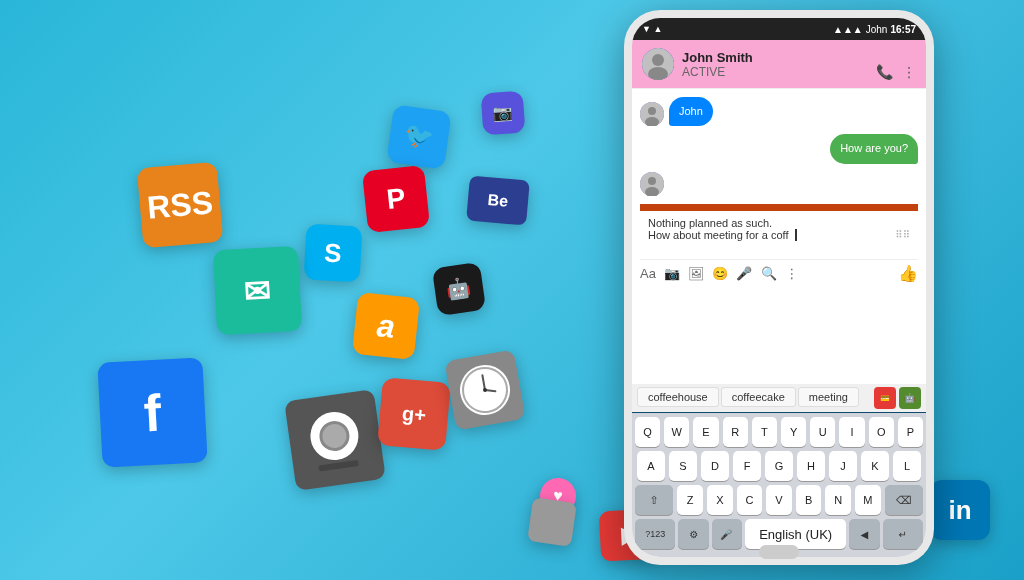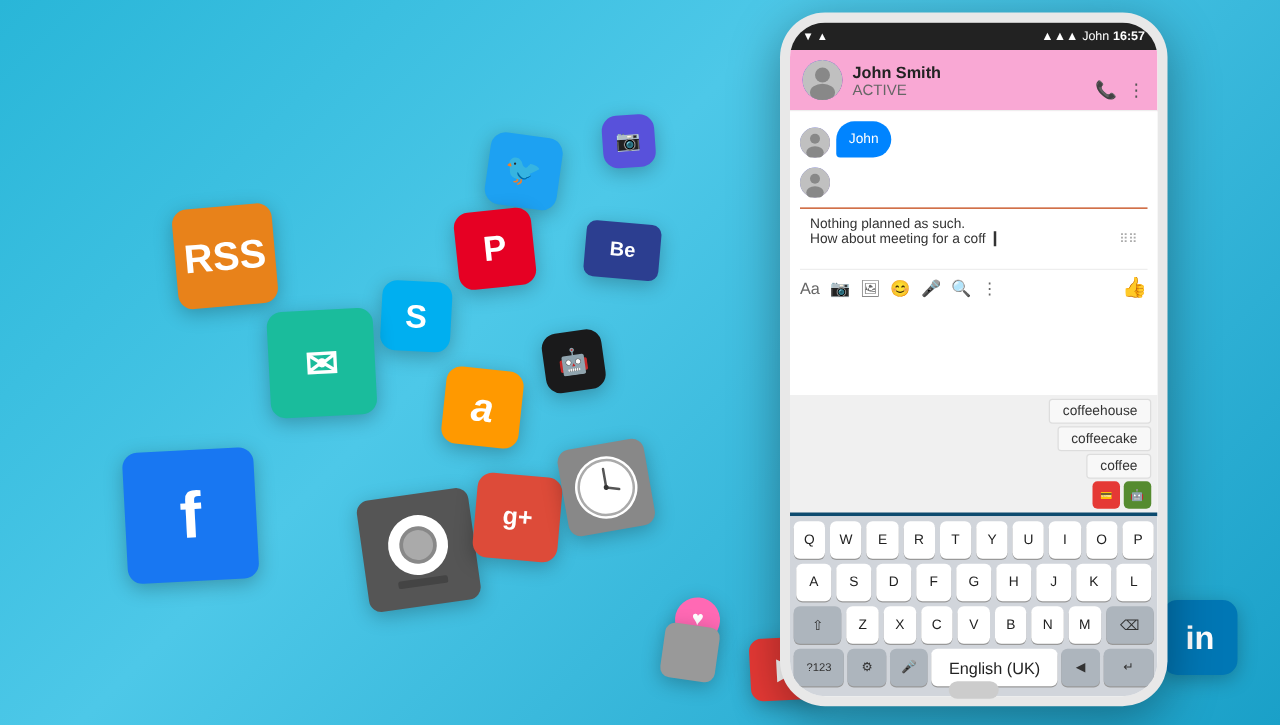--- a/index.html
+++ b/index.html
@@ -149,21 +149,21 @@
     }
 
     .bubble.blue-recv {
       background: #0084ff;
       color: white;
       border-bottom-left-radius: 4px;
     }
 
     
     .typing-area {
-      border-top: 1px solid #c2410c;
+      border-top: 7px solid #c2410c;
       padding: 6px 8px;
       font-size: 11px;
       color: #333;
       background: white;
       flex-shrink: 0;
     }
 
     .typing-toolbar {
       display: flex;
       align-items: center;
@@ -174,26 +174,25 @@
     }
 
     .toolbar-icons { display: flex; gap: 8px; align-items: center; }
     .t-icon { font-size: 13px; color: #666; }
     .thumb-up { color: #0084ff; font-size: 16px; }
 
     
     .word-suggestions {
       background: #f0f0f0;
       display: flex;
-      align-items: flex-end;
+      align-items: flex-start;
       padding: 3px 5px;
       gap: 2px;
-      border-bottom: 3px solid #0c4a6e;
+      border-bottom: 1px solid #0c4a6e;
       flex-shrink: 0;
-      flex-direction: column;
     }
 
     .suggestion {
       background: #f8f8f8;
       border: 1px solid #ddd;
       border-radius: 3px;
       padding: 3px 10px;
       font-size: 11px;
       color: #333;
       cursor: pointer;
@@ -548,20 +547,23 @@
           <div class="msg-avatar">
             <svg width="24" height="24" viewBox="0 0 24 24">
               <circle cx="12" cy="12" r="12" fill="#c0c0c0"></circle>
               <circle cx="12" cy="9" r="4" fill="#888"></circle>
               <ellipse cx="12" cy="20" rx="7" ry="5" fill="#888"></ellipse>
             </svg>
           </div>
           <div class="bubble blue-sent">John</div>
         </div>
 
+        <div class="msg-row right">
+          <div class="bubble green-sent">How are you?</div>
+        </div>
 
         <div class="msg-row">
           <div class="msg-avatar">
             <svg width="24" height="24" viewBox="0 0 24 24">
               <circle cx="12" cy="12" r="12" fill="#c0c0c0"></circle>
               <circle cx="12" cy="9" r="4" fill="#888"></circle>
               <ellipse cx="12" cy="20" rx="7" ry="5" fill="#888"></ellipse>
             </svg>
           </div>
         </div>
@@ -582,21 +584,21 @@
             <span class="t-icon">🔍</span>
             <span class="t-icon">⋮</span>
           </div>
           <span class="thumb-up">👍</span>
         </div>
       </div>
 
       <div class="word-suggestions">
         <div class="suggestion">coffeehouse</div>
         <div class="suggestion">coffeecake</div>
-        <div class="suggestion">coffee</div>
+        <div class="suggestion">meeting</div>
         <div class="suggestion-icons">
           <div class="sug-icon" style="background:#e53935;color:white;font-size:8px;">💳</div>
           <div class="sug-icon" style="background:#558b2f;color:white;">🤖</div>
         </div>
       </div>
 
       <div class="keyboard">
 
         <div class="kb-row">
           <div class="kb-key">Q</div>

